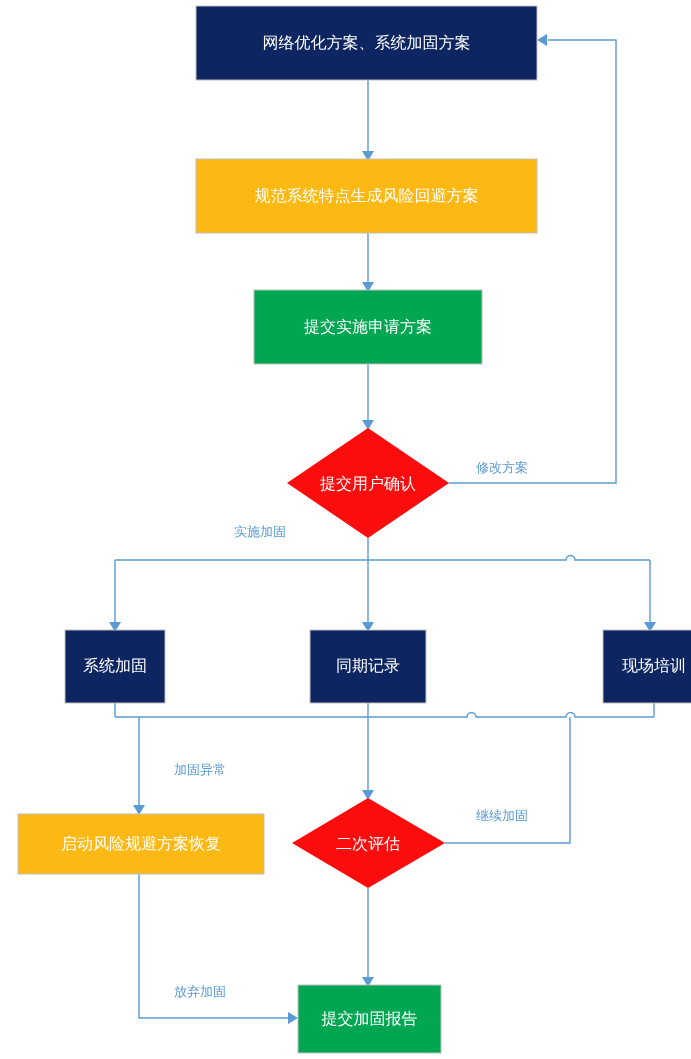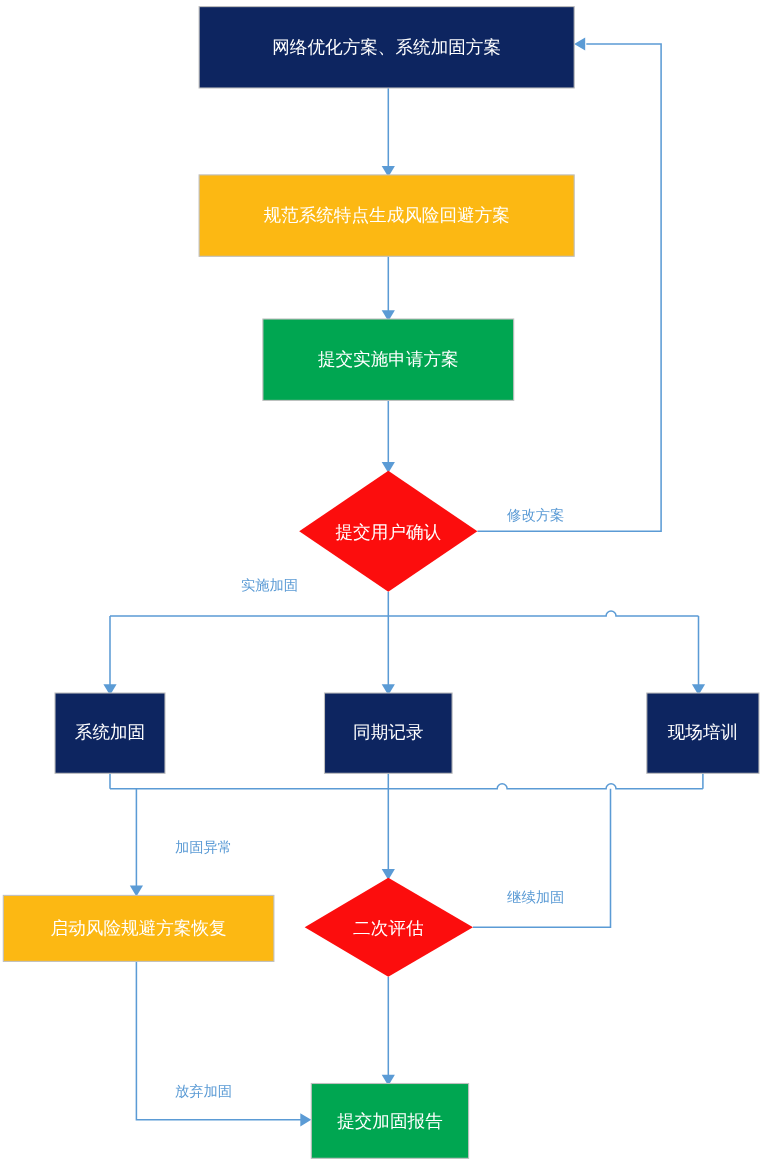--- a/index.html
+++ b/index.html
@@ -9,21 +9,21 @@
   }
   body {
     width: 691px;
     height: 1059px;
     position: relative;
     overflow: hidden;
     font-family: "Liberation Sans", "DejaVu Sans", sans-serif;
   }
   #flow-root {
     position: absolute;
-    left: 0; top: 0;
+    left: 15px; top: 0;
     width: 637px;
     height: 1059px;
   }
   svg#flow-svg {
     display: block;
     width: 691px;
     height: 1059px;
   }
   .node-label {
     font-family: "Liberation Sans", "DejaVu Sans", sans-serif;

